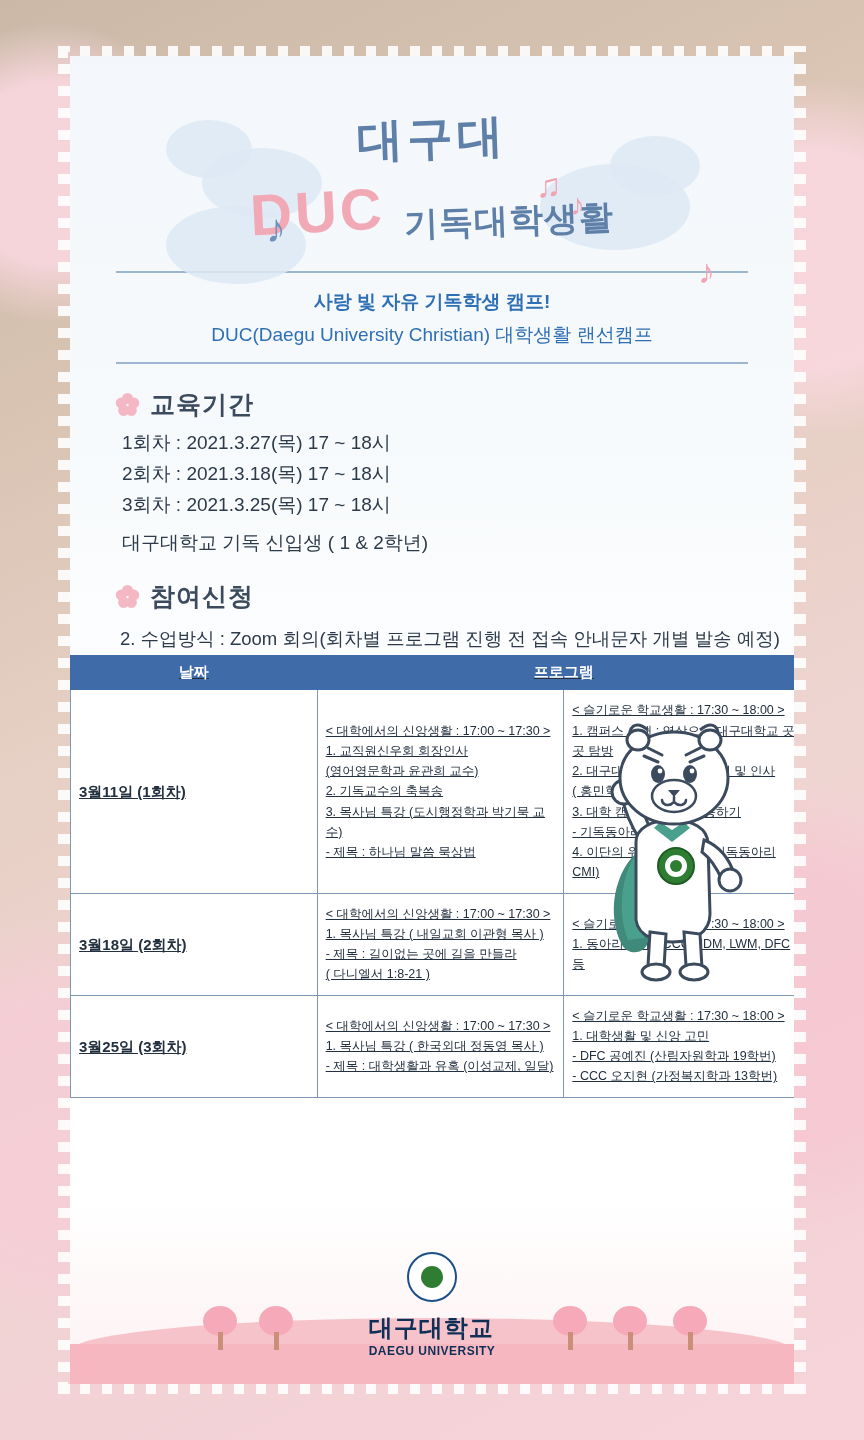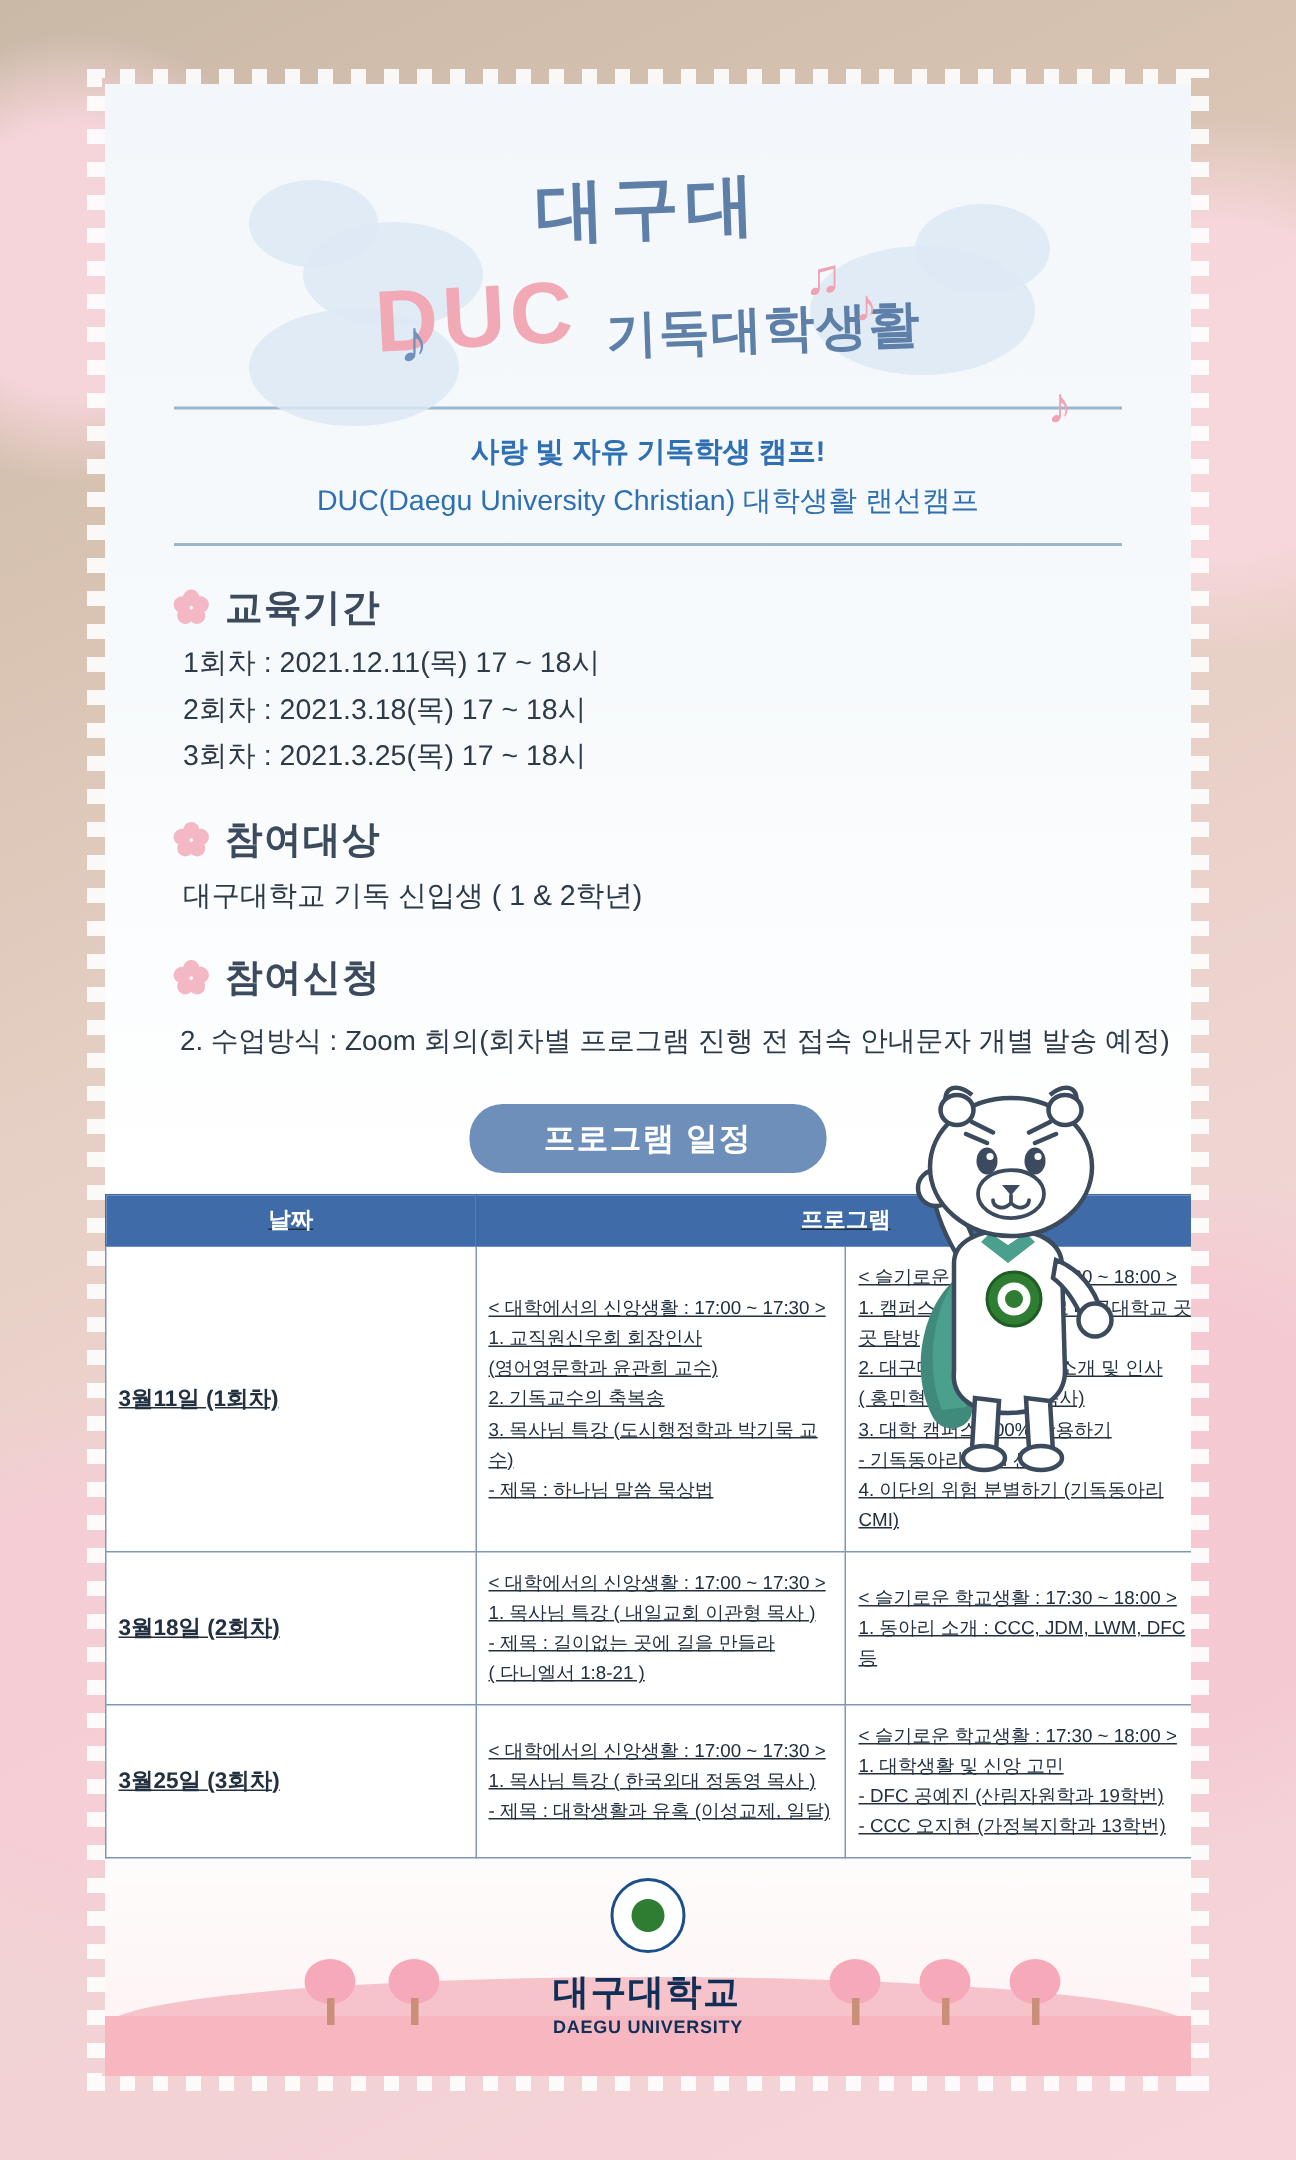--- a/index.html
+++ b/index.html
@@ -186,35 +186,25 @@
       <div class="blossom">
           <span></span>
           <span></span>
           <span></span>
           <span></span>
           <span></span>
         </div>
       <div class="sec-title">교육기간</div>
     </div>
     <div class="sec-lines">
-      <div>1회차 : 2021.12.11(목) 17 ~ 18시</div>
+      <div>1회차 : 2021.3.27(목) 17 ~ 18시</div>
       <div>2회차 : 2021.3.18(목) 17 ~ 18시</div>
       <div>3회차 : 2021.3.25(목) 17 ~ 18시</div>
     </div>
 
-    <div class="sec-head" style="margin-top:22px;">
-      <div class="blossom">
-          <span></span>
-          <span></span>
-          <span></span>
-          <span></span>
-          <span></span>
-        </div>
-      <div class="sec-title">참여대상</div>
-    </div>
     <div class="sec-lines">
       <div>대구대학교 기독 신입생 ( 1 &amp; 2학년)</div>
     </div>
 
     <div class="sec-head" style="margin-top:22px;">
       <div class="blossom">
           <span></span>
           <span></span>
           <span></span>
           <span></span>
@@ -264,21 +254,20 @@
         <circle cx="116" cy="71" r="2.4" fill="#fff"></circle>
         <circle cx="148" cy="71" r="2.4" fill="#fff"></circle>
 
         <ellipse cx="130" cy="96" rx="22" ry="16" fill="#fff" stroke="#3b4a5c" stroke-width="2.5"></ellipse>
         <path d="M124 90 L136 90 L130 97 Z" fill="#3b4a5c"></path>
         <path d="M130 97 L130 102 M130 102 C124 108 118 104 118 100 M130 102 C136 108 142 104 142 100" stroke="#3b4a5c" stroke-width="2.5" fill="none" stroke-linecap="round"></path>
       </svg>
     </div>
   </div>
 
-  <div class="sched-btn">프로그램 일정</div>
 
   <table class="sched">
     <thead>
       <tr>
         <th>날짜</th>
         <th colspan="2">프로그램</th>
       </tr>
     </thead>
     <tbody>
       <tr>

